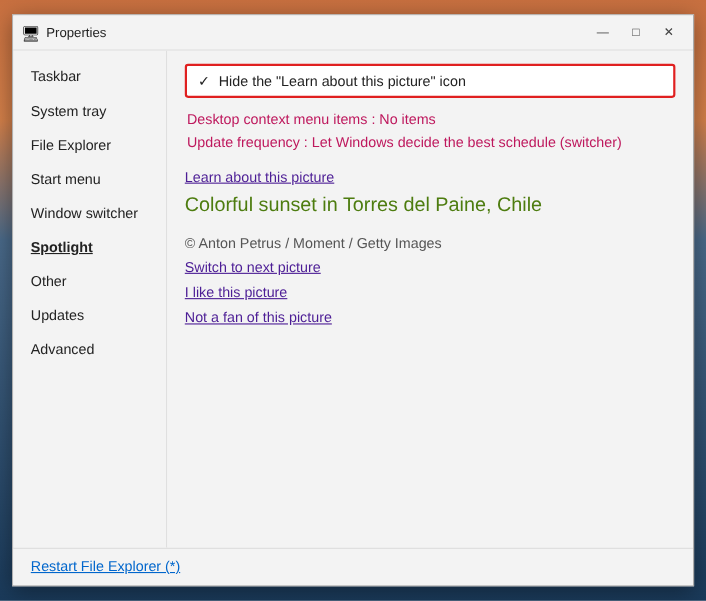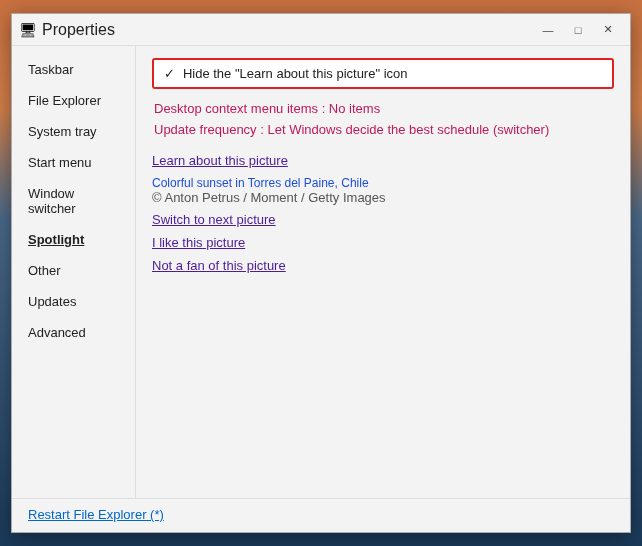--- a/index.html
+++ b/index.html
@@ -78,21 +78,21 @@
     .title-bar-icon {
       width: 16px;
       height: 16px;
       display: flex;
       align-items: center;
       justify-content: center;
       font-size: 14px;
     }
 
     .title-bar-title {
-      font-size: 16px;
+      font-size: 12px;
       color: #222;
     }
 
     .title-bar-controls {
       display: flex;
       gap: 2px;
     }
 
     .title-btn {
       width: 28px;
@@ -109,21 +109,21 @@
 
     
     .content {
       display: flex;
       flex: 1;
       overflow: hidden;
     }
 
     
     .sidebar {
-      width: 124px;
+      width: 140px;
       background: #f3f3f3;
       padding: 8px 0;
       border-right: 1px solid #ddd;
       display: flex;
       flex-direction: column;
     }
 
     .sidebar-item {
       padding: 8px 16px;
       cursor: pointer;
@@ -179,23 +179,23 @@
     .link-item {
       color: #4c1d95;
       text-decoration: underline;
       cursor: pointer;
       font-size: 13px;
       margin-bottom: 8px;
       display: block;
     }
 
     .description-text {
-      font-size: 12px;
-      color: #1d4ed8;
-      margin-bottom: 0;
+      font-size: 18px;
+      color: #4d7c0f;
+      margin-bottom: 16px;
     }
 
     .copyright-text {
       font-size: 13px;
       color: #555;
       margin-bottom: 7px;
     }
 
     
     .footer {
@@ -236,22 +236,22 @@
       <button class="title-btn">—</button>
       <button class="title-btn">□</button>
       <button class="title-btn close">✕</button>
     </div>
   </div>
 
   <div class="content">
 
     <div class="sidebar">
       <div class="sidebar-item">Taskbar</div>
+      <div class="sidebar-item">System tray</div>
       <div class="sidebar-item">File Explorer</div>
-      <div class="sidebar-item">System tray</div>
       <div class="sidebar-item">Start menu</div>
       <div class="sidebar-item">Window switcher</div>
       <div class="sidebar-item active">Spotlight</div>
       <div class="sidebar-item">Other</div>
       <div class="sidebar-item">Updates</div>
       <div class="sidebar-item">Advanced</div>
     </div>
 
     <div class="main-panel">
 

